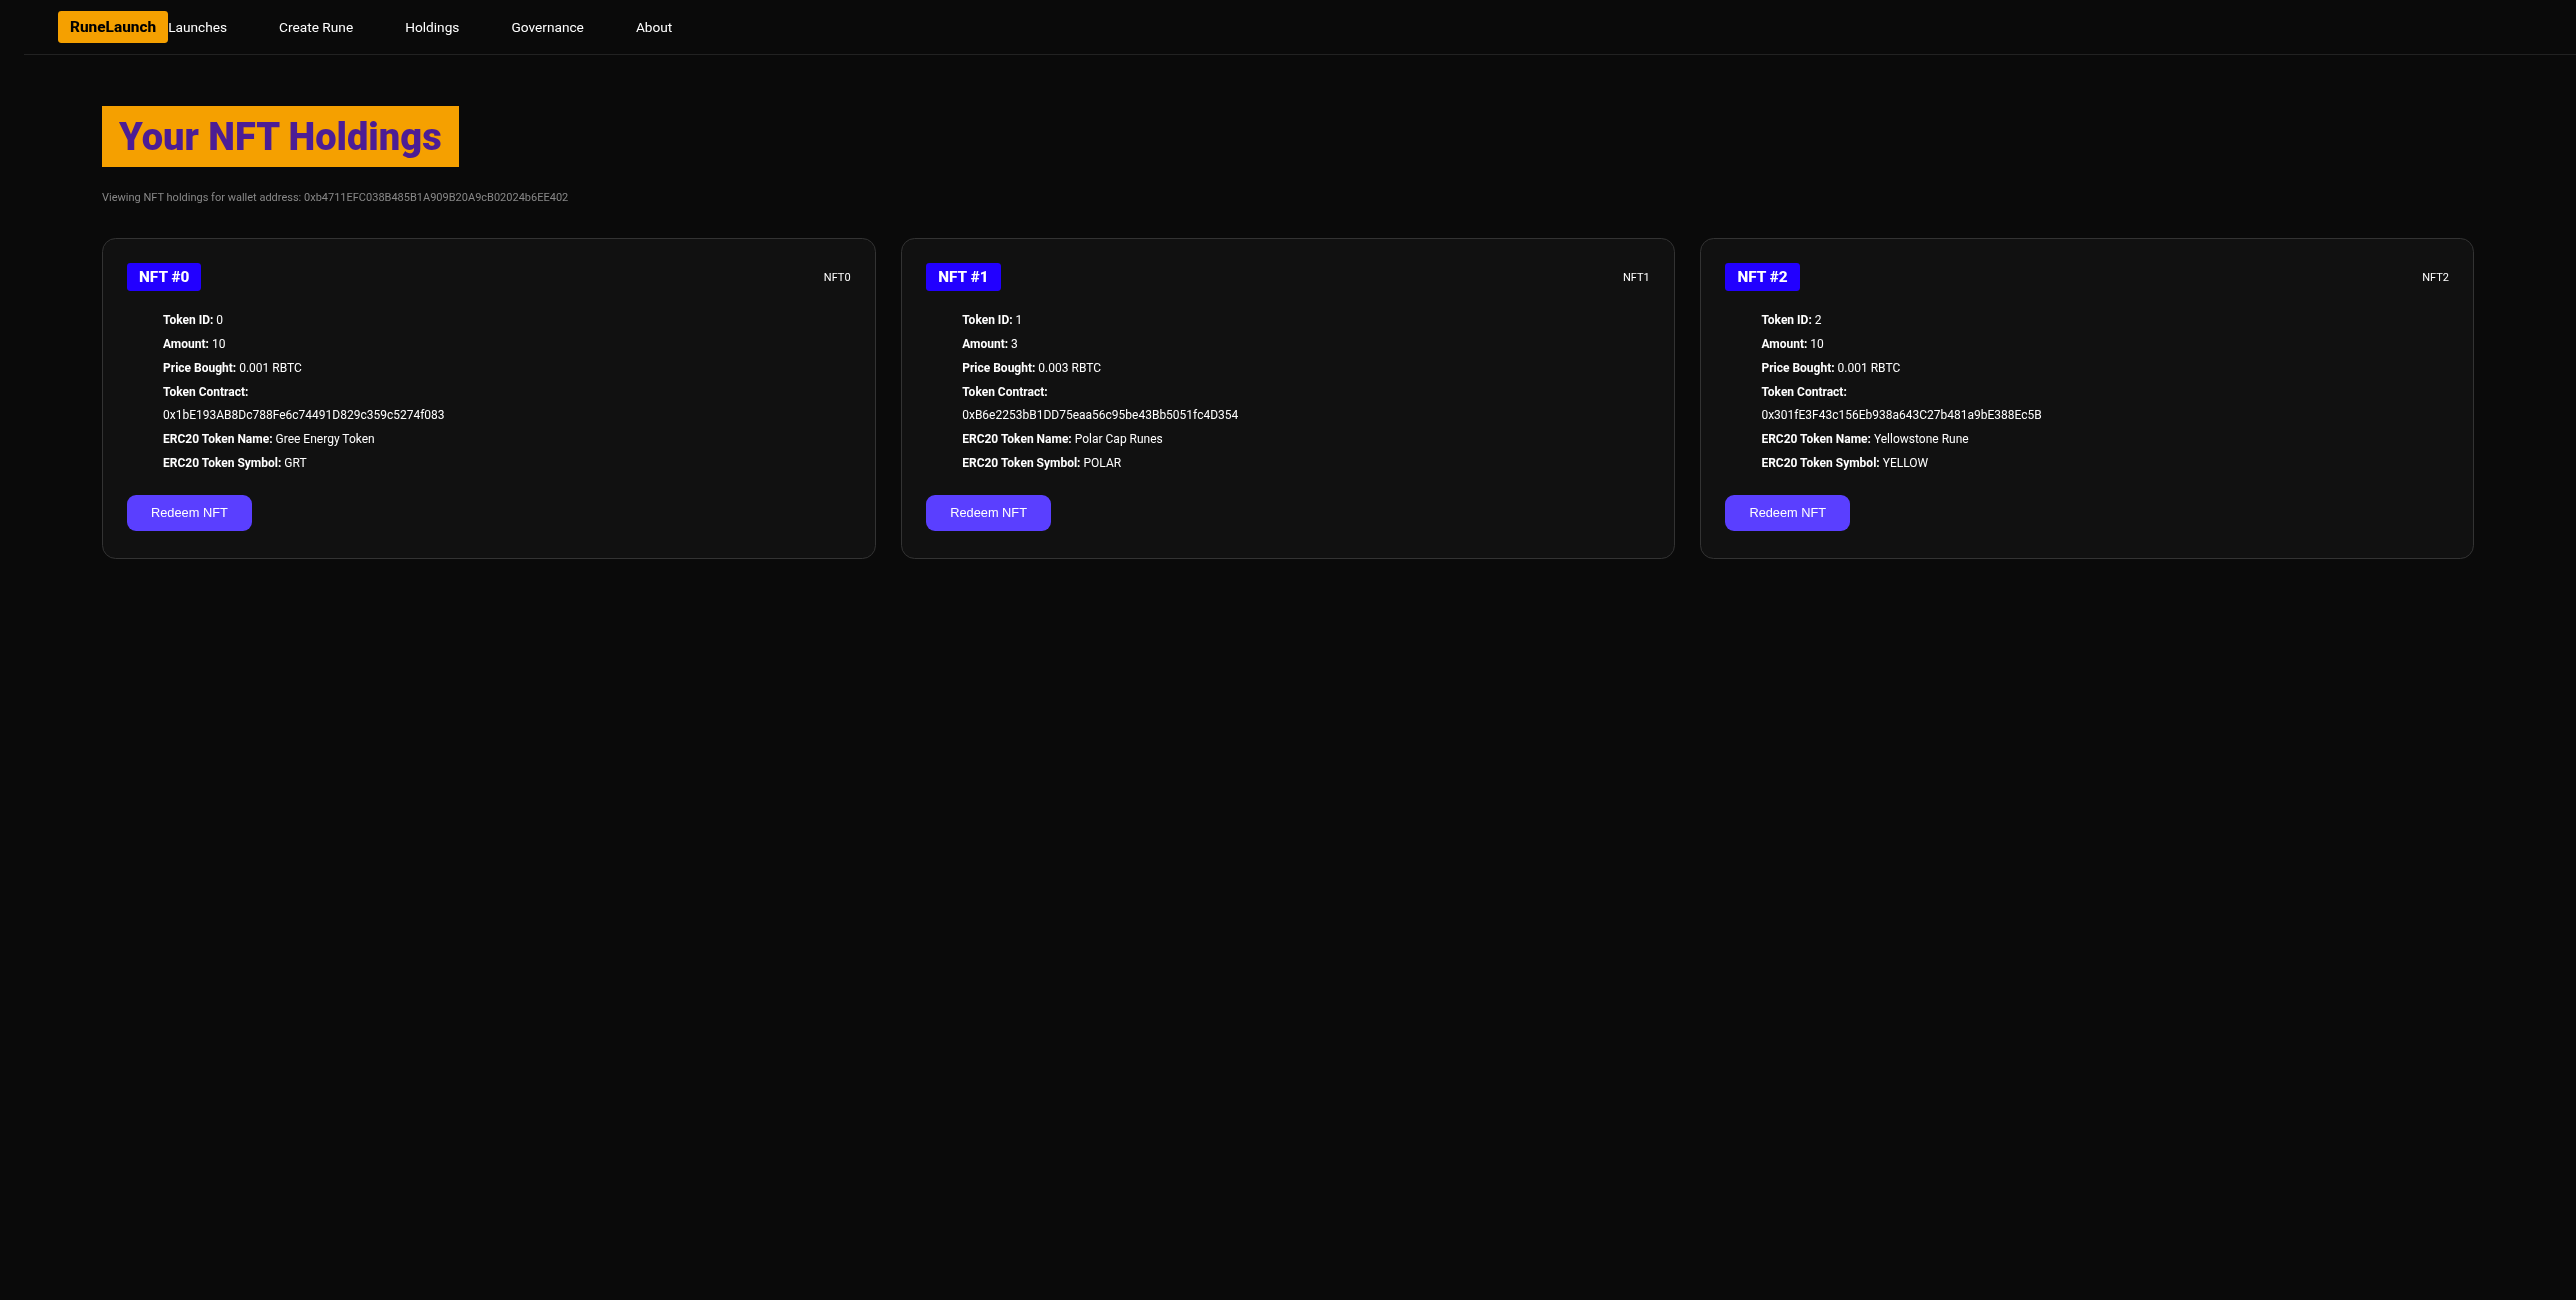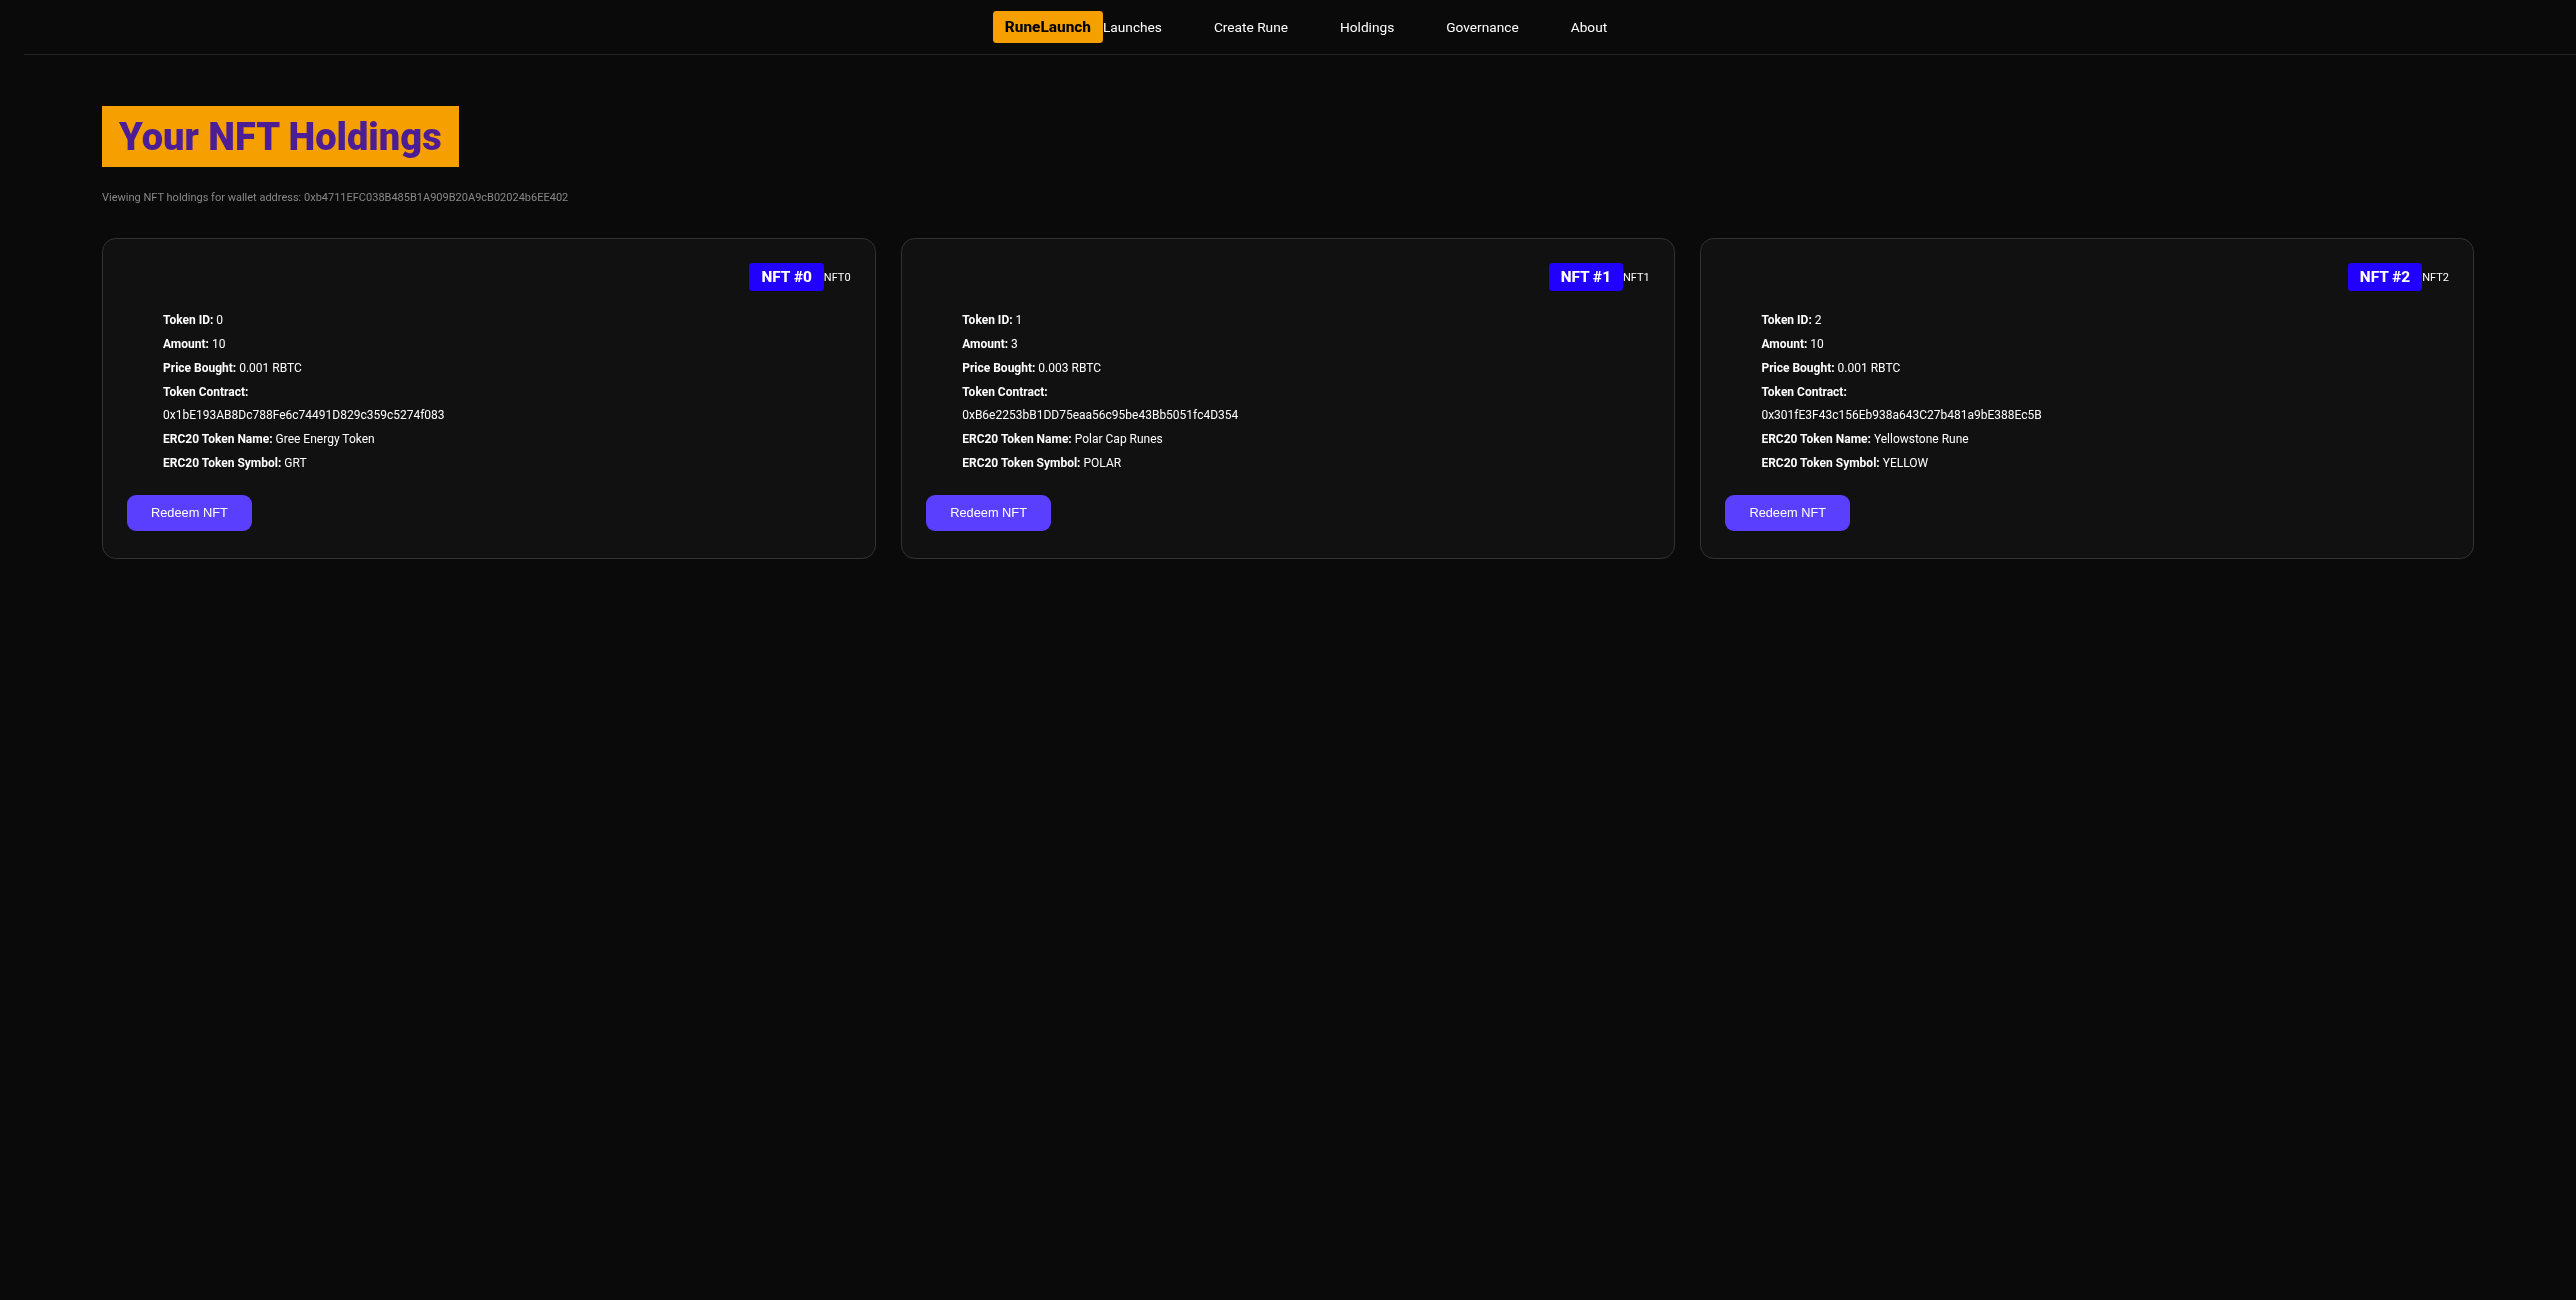--- a/index.html
+++ b/index.html
@@ -8,21 +8,21 @@
       background: #0a0a0a;
       color: #ffffff;
       font-family: -apple-system, BlinkMacSystemFont, 'Segoe UI', Roboto, sans-serif;
       min-height: 100vh;
     }
 
     
     nav {
       display: flex;
       align-items: center;
-      justify-content: center;
+      justify-content: flex-start;
       padding: 0 34px;
       height: 55px;
       border-bottom: 0.9px solid #222;
       background: #0a0a0a;
       margin-left: 24px;
     }
 
     .logo {
       background: #f5a000;
       color: #000;
@@ -79,21 +79,21 @@
       border: 1.3px solid #333;
       border-radius: 13.7px;
       padding: 24px 24px 27px;
       display: flex;
       flex-direction: column;
       gap: 0;
     }
 
     .card-header {
       display: flex;
-      justify-content: flex-end;
+      justify-content: space-between;
       align-items: center;
       margin-bottom: 19px;
     }
 
     .nft-badge {
       background: #2200ff;
       color: #fff;
       font-weight: 800;
       font-size: 15.4px;
       padding: 5.1px 12px;

